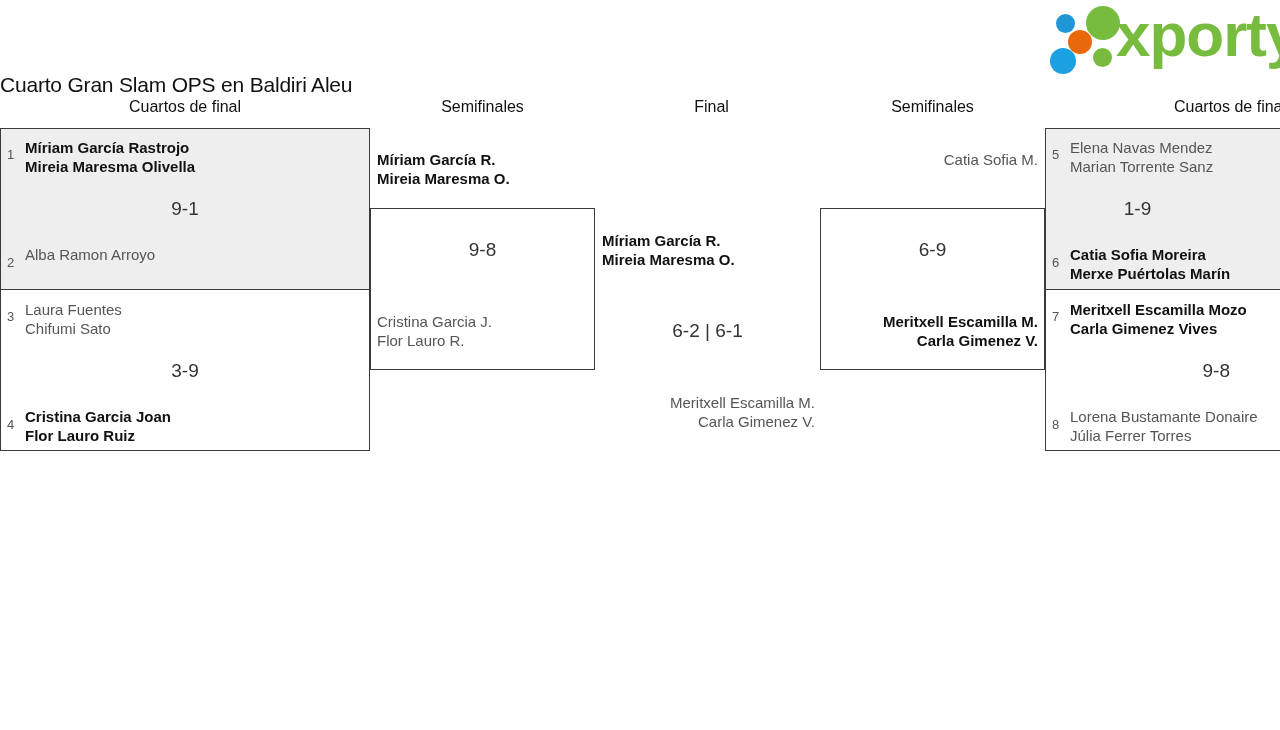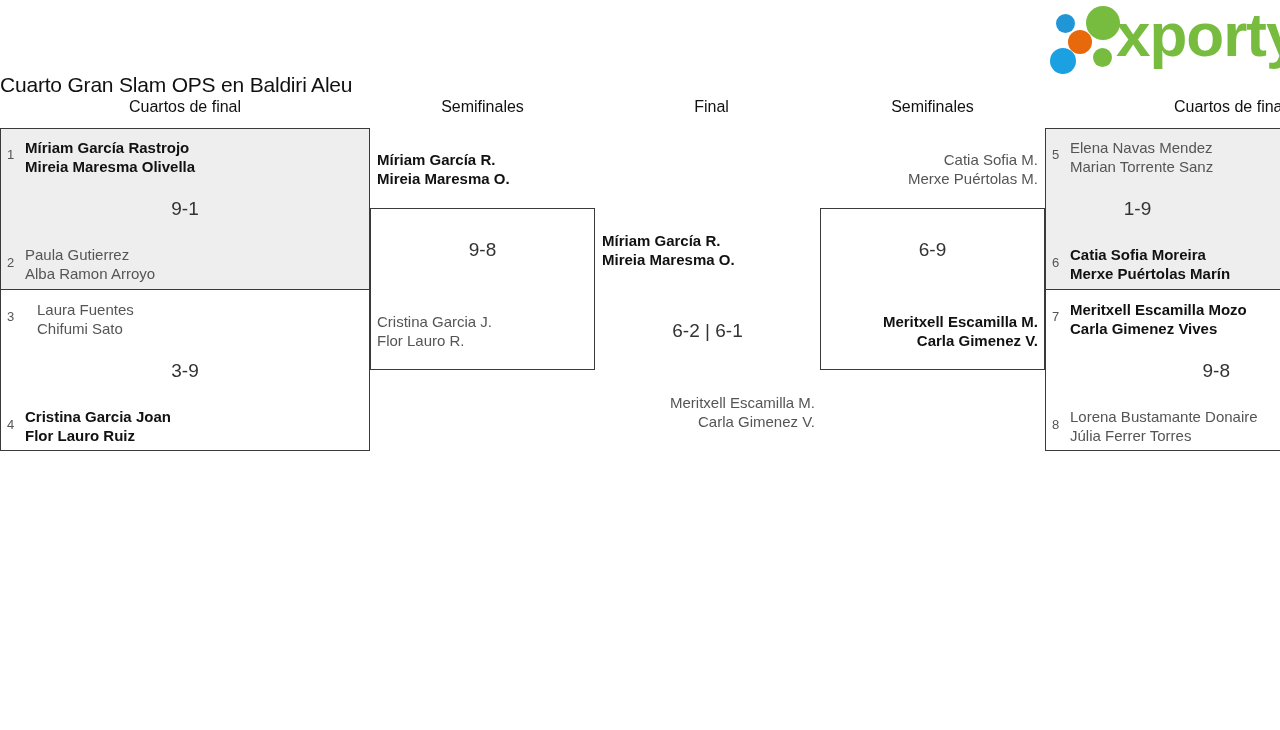--- a/index.html
+++ b/index.html
@@ -143,21 +143,21 @@
     font-weight: 400;
   }
 
   
   #qf1-seed-a { left: 7px; top: 147px; }
   #qf1-team-a { left: 25px; top: 138px; width: 330px; }
   #qf1-seed-b { left: 7px; top: 255px; }
   #qf1-team-b { left: 25px; top: 245px; width: 330px; }
   
   #qf2-seed-a { left: 7px; top: 309px; }
-  #qf2-team-a { left: 25px; top: 300px; width: 330px; margin-left: 12px; }
+  #qf2-team-a { left: 25px; top: 300px; width: 330px; }
   #qf2-seed-b { left: 7px; top: 417px; }
   #qf2-team-b { left: 25px; top: 407px; width: 330px; }
 
   
   #sf-left-team-a { left: 377px; top: 150px; width: 210px; }
   #sf-left-team-b { left: 377px; top: 312px; width: 210px; }
 
   
   #final-team-a { left: 602px; top: 231px; width: 215px; }
   #final-team-b { left: 600px; top: 393px; width: 215px; }
@@ -210,21 +210,20 @@
 <div class="match-box plain" id="qf4-box"></div>
 
 <div class="seed" id="qf1-seed-a">1</div>
 <div class="team winner align-left" id="qf1-team-a">
   <span class="name">Míriam García Rastrojo</span>
   <span class="name">Mireia Maresma Olivella</span>
 </div>
 <div class="score" id="qf1-score">9-1</div>
 <div class="seed" id="qf1-seed-b">2</div>
 <div class="team loser align-left" id="qf1-team-b">
-  <span class="name">Paula Gutierrez</span>
   <span class="name">Alba Ramon Arroyo</span>
 </div>
 
 <div class="seed" id="qf2-seed-a">3</div>
 <div class="team loser align-left" id="qf2-team-a">
   <span class="name">Laura Fuentes</span>
   <span class="name">Chifumi Sato</span>
 </div>
 <div class="score" id="qf2-score">3-9</div>
 <div class="seed" id="qf2-seed-b">4</div>
@@ -248,21 +247,20 @@
   <span class="name">Mireia Maresma O.</span>
 </div>
 <div class="score" id="final-score">6-2 | 6-1</div>
 <div class="team loser align-right" id="final-team-b">
   <span class="name">Meritxell Escamilla M.</span>
   <span class="name">Carla Gimenez V.</span>
 </div>
 
 <div class="team loser align-right" id="sf-right-team-a">
   <span class="name">Catia Sofia M.</span>
-  <span class="name">Merxe Puértolas M.</span>
 </div>
 <div class="score" id="sf-right-score">6-9</div>
 <div class="team winner align-right" id="sf-right-team-b">
   <span class="name">Meritxell Escamilla M.</span>
   <span class="name">Carla Gimenez V.</span>
 </div>
 
 <div class="seed" id="qf3-seed-a">5</div>
 <div class="team loser align-left" id="qf3-team-a">
   <span class="name">Elena Navas Mendez</span>

